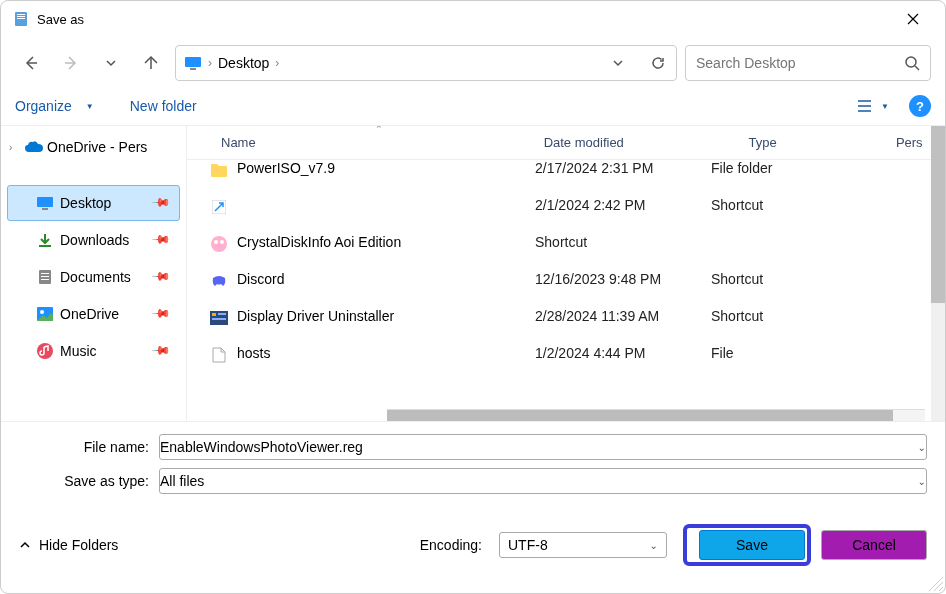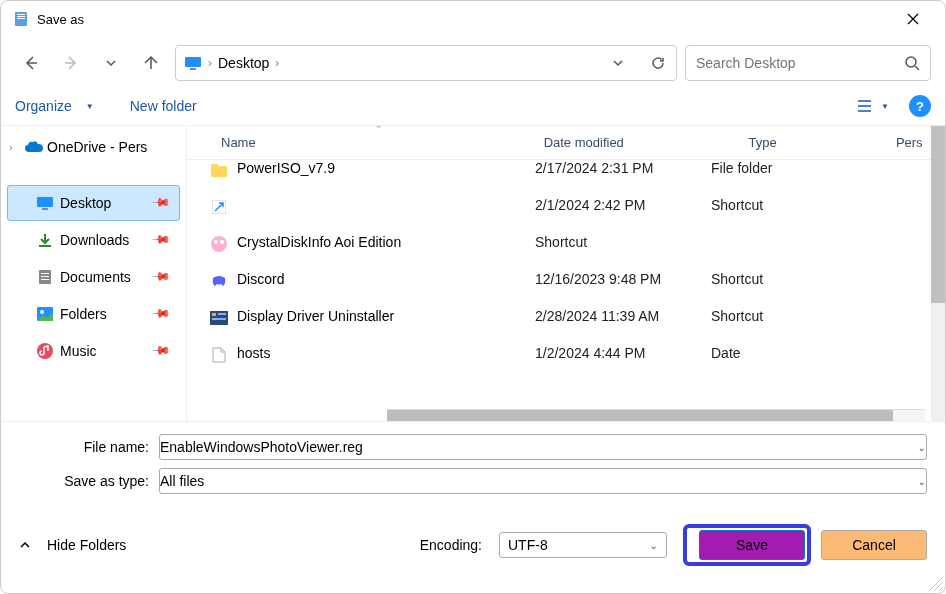--- a/index.html
+++ b/index.html
@@ -60,26 +60,26 @@
 .hscroll { position: absolute; bottom: 0; left: 200px; right: 20px; height: 12px; background: #f4f4f4; border-top: 1px solid #ddd; }
 .hscroll-thumb { position: absolute; left: 0; width: 94%; height: 100%; background: #bcbcbc; }
 
 .bottom-panel { padding: 12px 18px 8px 18px; border-top: 1px solid #eee; }
 .field-row { display: flex; align-items: center; margin-bottom: 8px; }
 .field-label { width: 140px; text-align: right; font-size: 14px; color: #000; padding-right: 10px; }
 .field-input { flex: 1; height: 26px; border: 1px solid #aaa; border-radius: 3px; display: flex; align-items: center; padding: 0 0; font-size: 14px; justify-content: space-between; }
 .dd-caret { font-size: 10px; color: #555; }
 
 .action-row { display: flex; align-items: center; padding: 14px 18px; }
-.hide-folders { display: flex; align-items: center; gap: 16px; font-size: 14px; color: #000; cursor: pointer; }
+.hide-folders { display: flex; align-items: center; gap: 8px; font-size: 14px; color: #000; cursor: pointer; }
 .action-spacer { flex: 1; }
 .enc-label { font-size: 14px; margin-right: 17px; }
 .enc-select { width: 168px; height: 26px; border: 1px solid #aaa; border-radius: 3px; display: flex; align-items: center; padding: 0 8px; font-size: 14px; justify-content: space-between; margin-right: 16px; }
-.btn { width: 106px; height: 30px; border: 1px solid #aaa; border-radius: 3px; background: #fdba74; font-size: 14px; cursor: pointer; display: flex; align-items: center; justify-content: center; margin-left: 10px; }
-.btn.primary { background: #a21caf; border-color: #0078d4; }
+.btn { width: 106px; height: 30px; border: 1px solid #aaa; border-radius: 3px; background: #a21caf; font-size: 14px; cursor: pointer; display: flex; align-items: center; justify-content: center; margin-left: 10px; }
+.btn.primary { background: #0ea5e9; border-color: #0078d4; }
 .highlight-box { border: 4px solid #3a3dd9; border-radius: 6px; padding: 2px; }
 
 .resize-grip { position: absolute; bottom: 2px; right: 2px; width: 14px; height: 14px; }
 </style>
 </head>
 <body>
 
 <div class="titlebar">
   <svg class="titlebar-icon" viewBox="0 0 16 16">
       <rect x="2" y="1" width="12" height="14" fill="#5aa0e0" rx="1"></rect>
@@ -211,21 +211,21 @@
       <span class="pin">📌</span>
     </div>
     <div class="quick-item">
       <span class="tree-icon">
           <svg width="16" height="14" viewBox="0 0 16 14">
             <rect x="0" y="0" width="16" height="14" fill="#1e90ff" rx="1"></rect>
             <circle cx="5" cy="5" r="2" fill="#fff"></circle>
             <path d="M0 14 L6 8 L10 11 L14 6 L16 8 L16 14 Z" fill="#5ab05a"></path>
           </svg>
         </span>
-      <span class="tree-text">Folders</span>
+      <span class="tree-text">OneDrive</span>
       <span class="pin">📌</span>
     </div>
     <div class="quick-item">
       <span class="tree-icon">
           <svg width="16" height="16" viewBox="0 0 16 16">
             <circle cx="8" cy="8" r="8" fill="#e84a5f"></circle>
             <path d="M7 4 L7 10 A2 2 0 1 1 5 8" stroke="#fff" stroke-width="1.5" fill="none"></path>
             <path d="M7 4 L11 3 L11 8" stroke="#fff" stroke-width="1.5" fill="none"></path>
           </svg>
         </span>
@@ -303,21 +303,21 @@
         </div>
         <div class="file-row">
           <span class="file-icon">
             <svg width="14" height="16" viewBox="0 0 14 16">
               <path d="M1 1 H9 L13 5 V15 H1 Z" fill="#fff" stroke="#aaa"></path>
               <path d="M9 1 V5 H13" fill="none" stroke="#aaa"></path>
             </svg>
           </span>
           <span class="file-name">hosts</span>
           <span class="file-date">1/2/2024 4:44 PM</span>
-          <span class="file-type">Date</span>
+          <span class="file-type">File</span>
         </div>
       </div>
     <div class="vscroll">
         <div class="vscroll-thumb"></div>
       </div>
     <div class="hscroll">
         <div class="hscroll-thumb"></div>
       </div>
   </div>
 </div>

